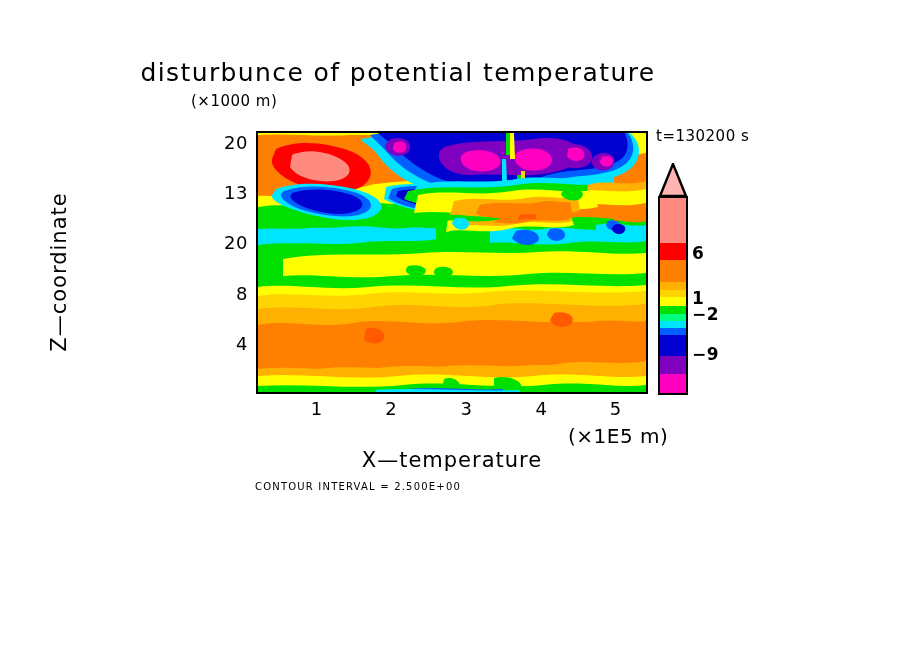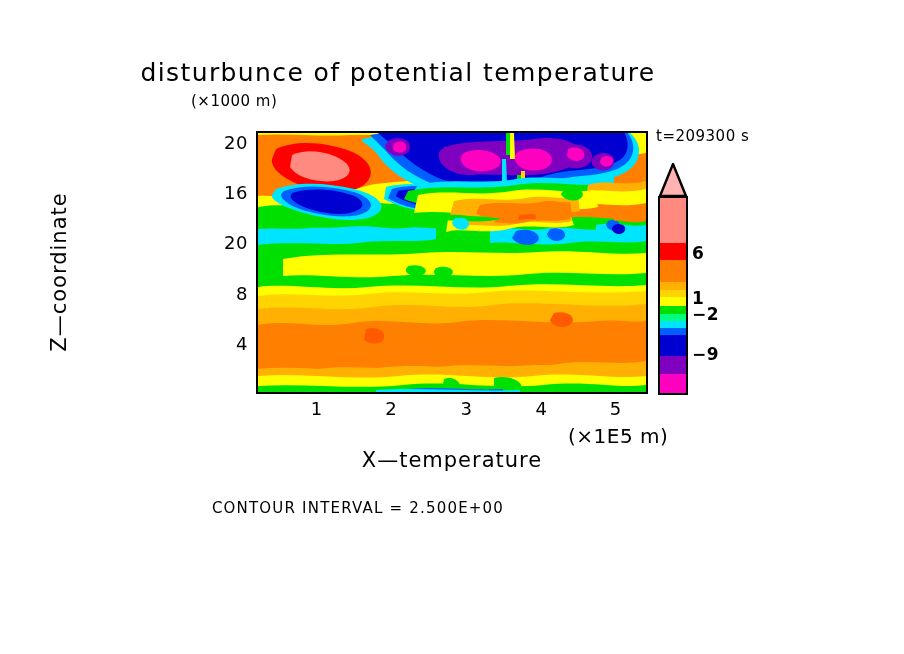--- a/index.html
+++ b/index.html
@@ -21,38 +21,38 @@
   #yticks{position:absolute;left:196px;top:131px;width:52px;height:263px;}
   .xtick{position:absolute;top:0;font-size:18px;text-align:center;
          transform:translateX(-50%);letter-spacing:0.5px;}
   #xticks{position:absolute;left:256px;top:398px;width:392px;height:26px;}
 
   #ylabel{left:-41px;top:260px;width:200px;text-align:center;font-size:21px;
           transform:rotate(-90deg);letter-spacing:1px;}
   #xlabel{left:256px;top:448px;width:392px;text-align:center;font-size:21px;
           letter-spacing:1px;}
   #xunit{left:568px;top:424px;font-size:20px;letter-spacing:0.5px;}
-  #caption{left:0;top:499px;width:716px;text-align:center;font-size:15px;
+  #caption{left:0;top:481px;width:716px;text-align:center;font-size:10px;
            letter-spacing:1.2px;}
 
   #cbar{left:658px;top:163px;width:30px;height:232px;}
   .cbseg{position:absolute;left:0;width:26px;border-left:2px solid #000;
          border-right:2px solid #000;box-sizing:content-box;}
   #cbtop{position:absolute;left:0;top:0;width:30px;height:34px;}
   #cbframe{position:absolute;left:0;top:33px;width:30px;height:199px;
            border:2px solid #000;box-sizing:border-box;pointer-events:none;}
   .cblab{position:absolute;font-size:17px;font-weight:bold;
          transform:translateY(-50%);letter-spacing:0.5px;}
 </style>
 </head>
 <body>
 
 <div class="abs" id="title">disturbunce of potential temperature</div>
 <div class="abs" id="zunit">(×1000 m)</div>
-<div class="abs" id="tlabel">t=209300 s</div>
+<div class="abs" id="tlabel">t=130200 s</div>
 
 <div class="abs" id="plotbox">
   <svg id="plotsvg" viewBox="0 0 388 259" preserveAspectRatio="none">
     <defs>
       <clipPath id="pc">
           <rect x="0" y="0" width="388" height="259"></rect>
         </clipPath>
     </defs>
     <g clip-path="url(#pc)">
 
@@ -209,21 +209,21 @@
 
       <path fill="#0000d0" d="M356,92 C364,89 370,94 366,99 C361,104 353,99 354,95 Z"></path>
 
       <path fill="#00e000" d="M306,56 C318,52 328,58 324,64 C318,71 304,66 303,61 Z"></path>
     </g>
   </svg>
 </div>
 
 <div id="yticks">
   <span class="ytick" style="top:4.2%">20</span>
-  <span class="ytick" style="top:23.1%">16</span>
+  <span class="ytick" style="top:23.1%">13</span>
   <span class="ytick" style="top:42.3%">20</span>
   <span class="ytick" style="top:61.5%">8</span>
   <span class="ytick" style="top:80.7%">4</span>
 </div>
 
 <div id="xticks">
   <span class="xtick" style="left:15.5%">1</span>
   <span class="xtick" style="left:34.5%">2</span>
   <span class="xtick" style="left:53.7%">3</span>
   <span class="xtick" style="left:72.8%">4</span>

